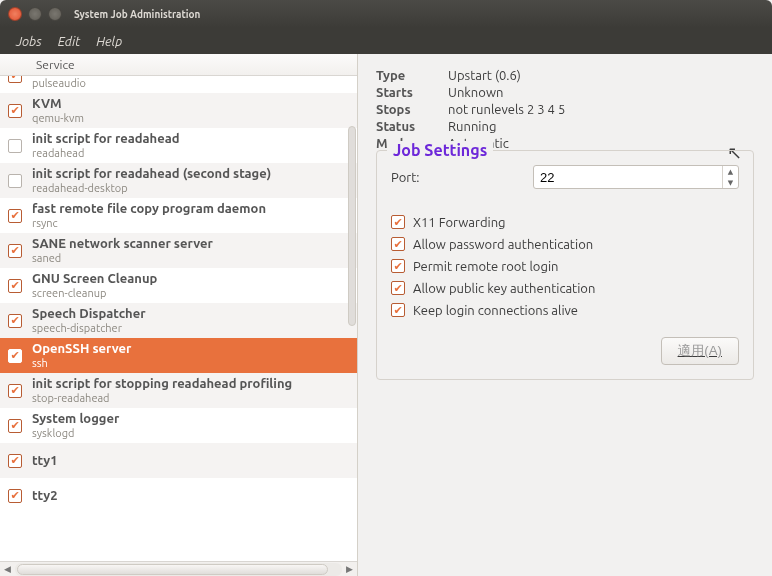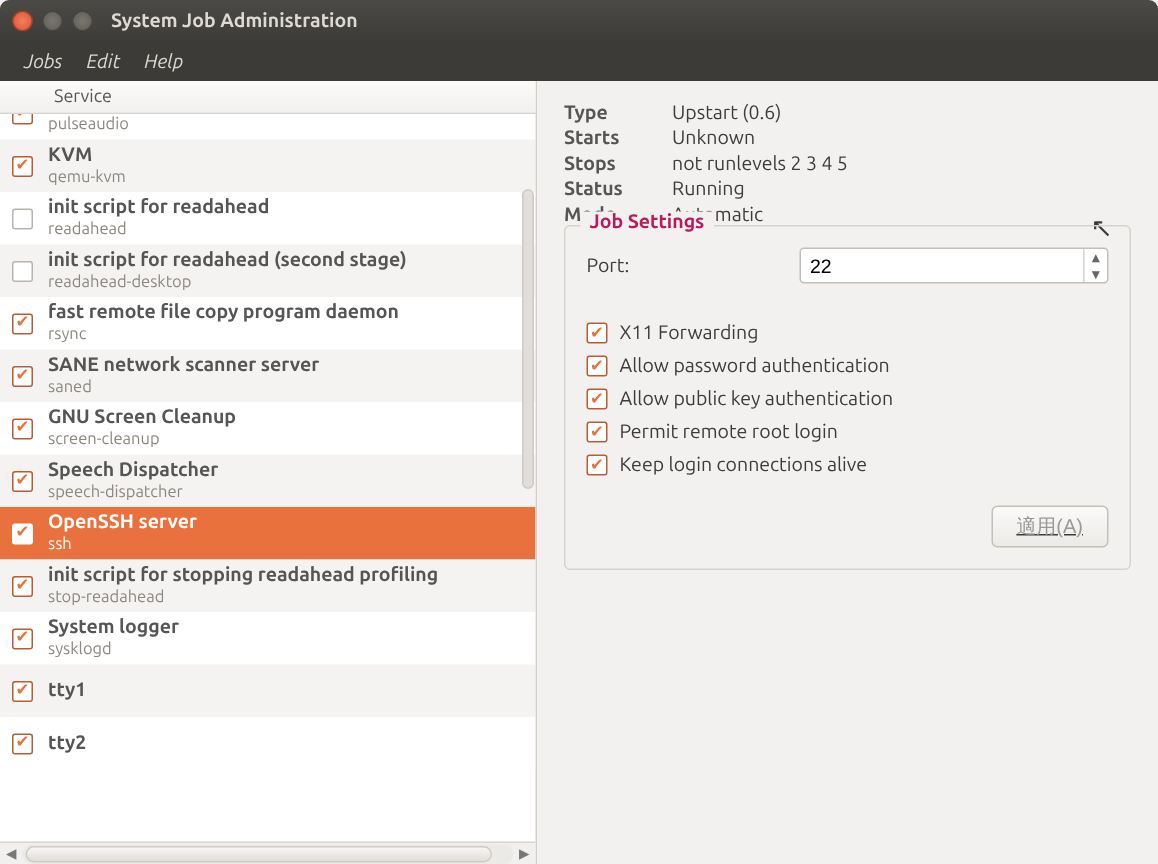--- a/index.html
+++ b/index.html
@@ -3,21 +3,21 @@
 <meta charset="utf-8">
 <style>
   * { box-sizing: border-box; margin: 0; padding: 0; }
   body { font-family: "Ubuntu", "DejaVu Sans", sans-serif; font-size: 13px; color: #3c3c3c; background: #f2f1f0; width: 772px; height: 576px; overflow: hidden; }
   .titlebar { background: linear-gradient(#4b4a46, #3c3b37); height: 28px; display: flex; align-items: center; padding: 0 8px; gap: 8px; border-radius: 6px 6px 0 0; }
   .win-btns { display: flex; gap: 6px; }
   .win-btn { width: 14px; height: 14px; border-radius: 50%; display: inline-block; border: 1px solid rgba(0,0,0,0.3); }
   .win-close { background: radial-gradient(#f08060, #e05030); }
   .win-min { background: radial-gradient(#7a7770, #5f5c55); }
   .win-max { background: radial-gradient(#7a7770, #5f5c55); }
-  .titlebar-title { color: #ddd9d3; font-weight: bold; font-size: 13px; margin-left: 4px; }
+  .titlebar-title { color: #ddd9d3; font-weight: bold; font-size: 10px; margin-left: 4px; }
   .menubar { background: #3c3b37; color: #ddd9d3; display: flex; gap: 4px; padding: 4px 10px; font-size: 13px; font-style: italic; }
   .menubar span { padding: 2px 6px; cursor: pointer; }
   .content { display: flex; height: calc(576px - 28px - 26px); background: #f2f1f0; }
   .left-pane { width: 360px; display: flex; flex-direction: column; border-right: 1px solid #d4d0c8; background: #fff; position: relative; }
   .header-row { display: flex; align-items: center; border-bottom: 1px solid #d9d6d2; background: linear-gradient(#fcfbfa, #f2f0ee); font-size: 12px; color: #555; }
   .header-row .chk-col { width: 30px; }
   .header-row .svc-col { flex: 1; padding: 4px 6px; font-weight: normal; }
   .list { flex: 1; overflow: hidden; }
   .scroll-wrap { position: relative; height: 100%; }
   .list-inner { position: absolute; top: -18px; left: 0; right: 0; }
@@ -42,21 +42,21 @@
   .hscroll .track { flex: 1; height: 13px; background: #eceae7; border-radius: 6px; position: relative; }
   .hscroll .thumb { position: absolute; left: 2px; top: 1px; width: 95%; height: 11px; background: linear-gradient(#f8f6f4,#e0ddda); border: 1px solid #cfcbc4; border-radius: 6px; }
   .vscroll { position: absolute; right: 0; top: 0; bottom: 0; width: 10px; display: flex; flex-direction: column; align-items: center; }
   .vscroll .vtrack { flex: 1; width: 10px; background: transparent; position: relative; }
   .vscroll .vthumb { position: absolute; top: 50px; left: 1px; width: 8px; height: 200px; background: #e0ddda; border: 1px solid #cfcbc4; border-radius: 5px; }
   .right-pane { flex: 1; padding: 14px 18px 10px 18px; position: relative; }
   .info-grid { display: grid; grid-template-columns: 60px auto; column-gap: 12px; row-gap: 3px; font-size: 13px; }
   .info-grid .lbl { font-weight: bold; color: #555; }
   .info-grid .val { color: #3c3c3c; }
   .fieldset { border: 1px solid #d6d2cc; border-radius: 4px; padding: 14px 14px 14px 14px; position: relative; }
-  .fieldset .legend { position: absolute; top: -10px; left: 10px; background: #f2f1f0; padding: 0 6px; font-weight: bold; color: #be185d; font-size: 13px; }
+  .fieldset .legend { position: absolute; top: -10px; left: 10px; background: #f2f1f0; padding: 0 6px; font-weight: bold; color: #6d28d9; font-size: 16px; }
   .port-row { display: flex; align-items: center; gap: 12px; margin-bottom: 26px; }
   .port-row label { flex: 0 0 130px; }
   .spinner { flex: 1; display: flex; border: 1px solid #c4bfb8; border-radius: 3px; background: #fff; height: 24px; }
   .spinner input { flex: 1; border: none; outline: none; padding: 0 6px; font-size: 13px; background: transparent; }
   .spinner .spin-btns { width: 16px; display: flex; flex-direction: column; border-left: 1px solid #d6d2cc; }
   .spinner .sb { flex: 1; display: flex; align-items: center; justify-content: center; font-size: 7px; color: #666; cursor: pointer; }
   .setting-row { display: flex; align-items: center; gap: 8px; margin: 8px 0; }
   .apply-row { display: flex; justify-content: flex-end; margin-top: 20px; text-decoration: underline; }
   .apply-btn { background: linear-gradient(#fbfaf9,#eceae7); border: 1px solid #c4bfb8; border-radius: 4px; padding: 4px 16px; color: #999; cursor: default; }
   .cursor { position: absolute; top: 88px; right: 30px; font-size: 18px; pointer-events:none; }
@@ -250,25 +250,25 @@
       <div class="setting-row">
         <span class="chk checked"></span>
         <span>X11 Forwarding</span>
       </div>
       <div class="setting-row">
         <span class="chk checked"></span>
         <span>Allow password authentication</span>
       </div>
       <div class="setting-row">
         <span class="chk checked"></span>
+        <span>Permit remote root login</span>
+      </div>
+      <div class="setting-row">
+        <span class="chk checked"></span>
         <span>Allow public key authentication</span>
-      </div>
-      <div class="setting-row">
-        <span class="chk checked"></span>
-        <span>Permit remote root login</span>
       </div>
       <div class="setting-row">
         <span class="chk checked"></span>
         <span>Keep login connections alive</span>
       </div>
       <div class="apply-row">
         <button class="apply-btn">適用(A)</button>
       </div>
     </div>
   </div>

